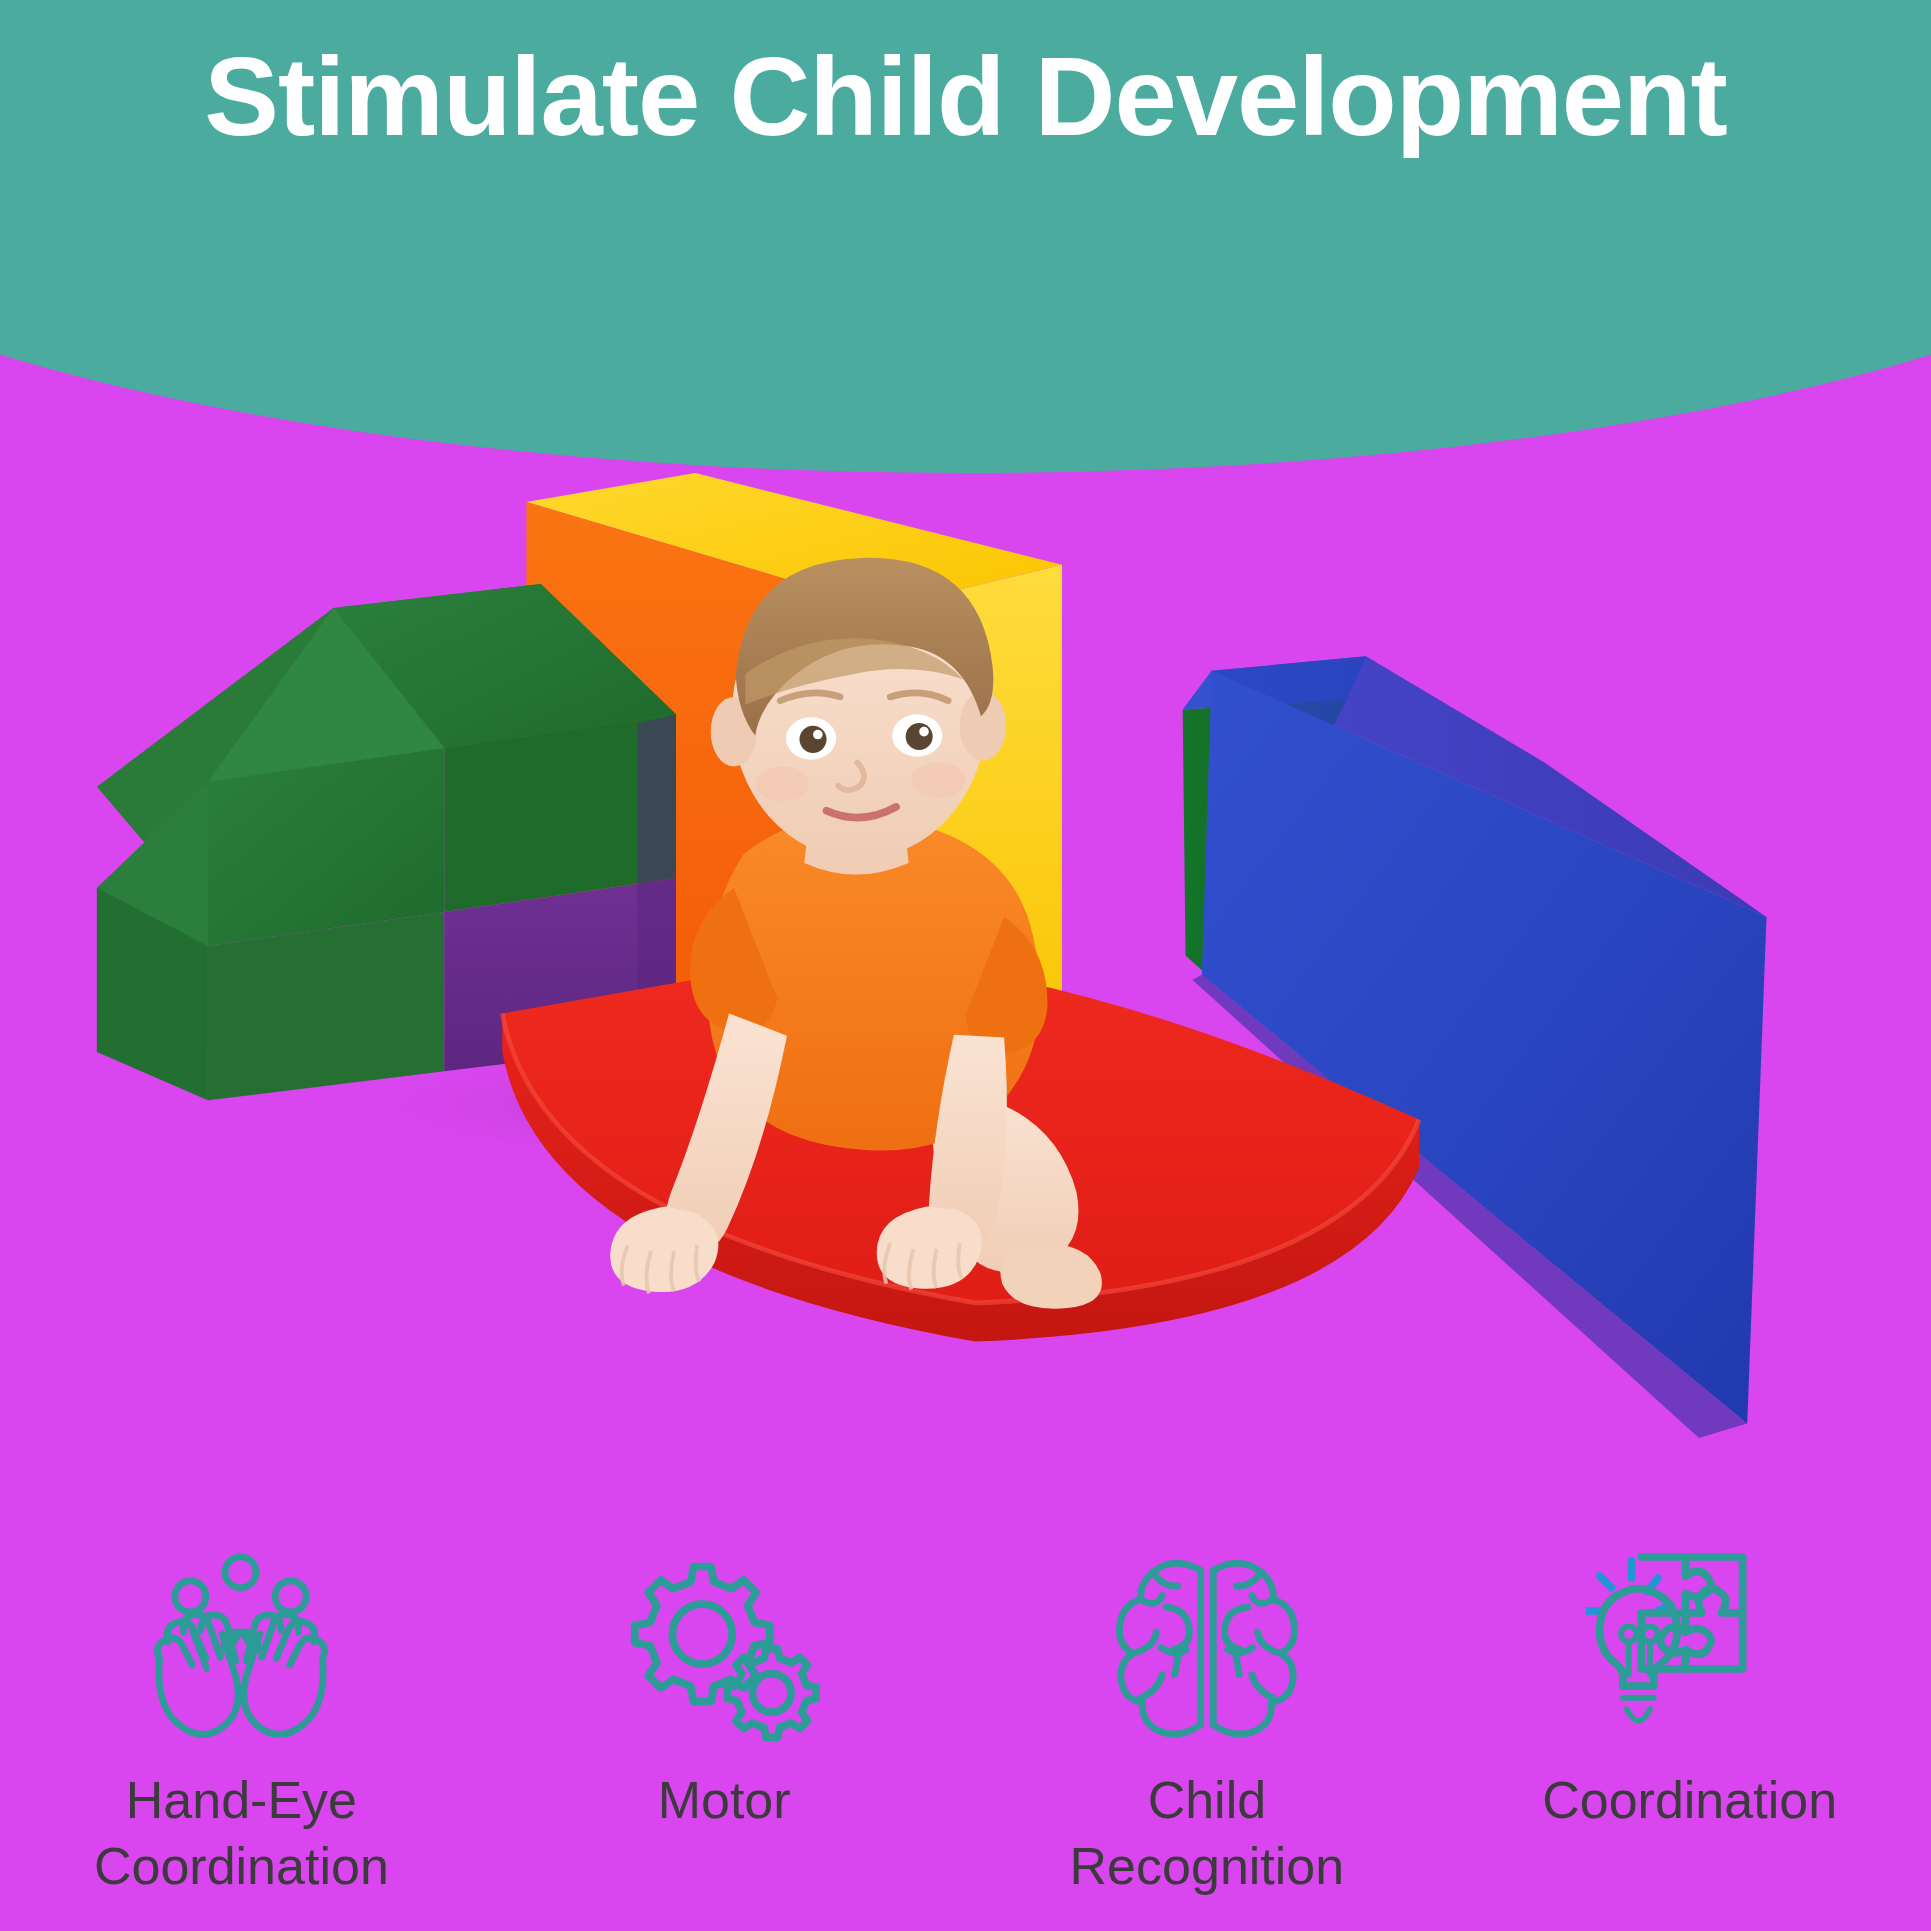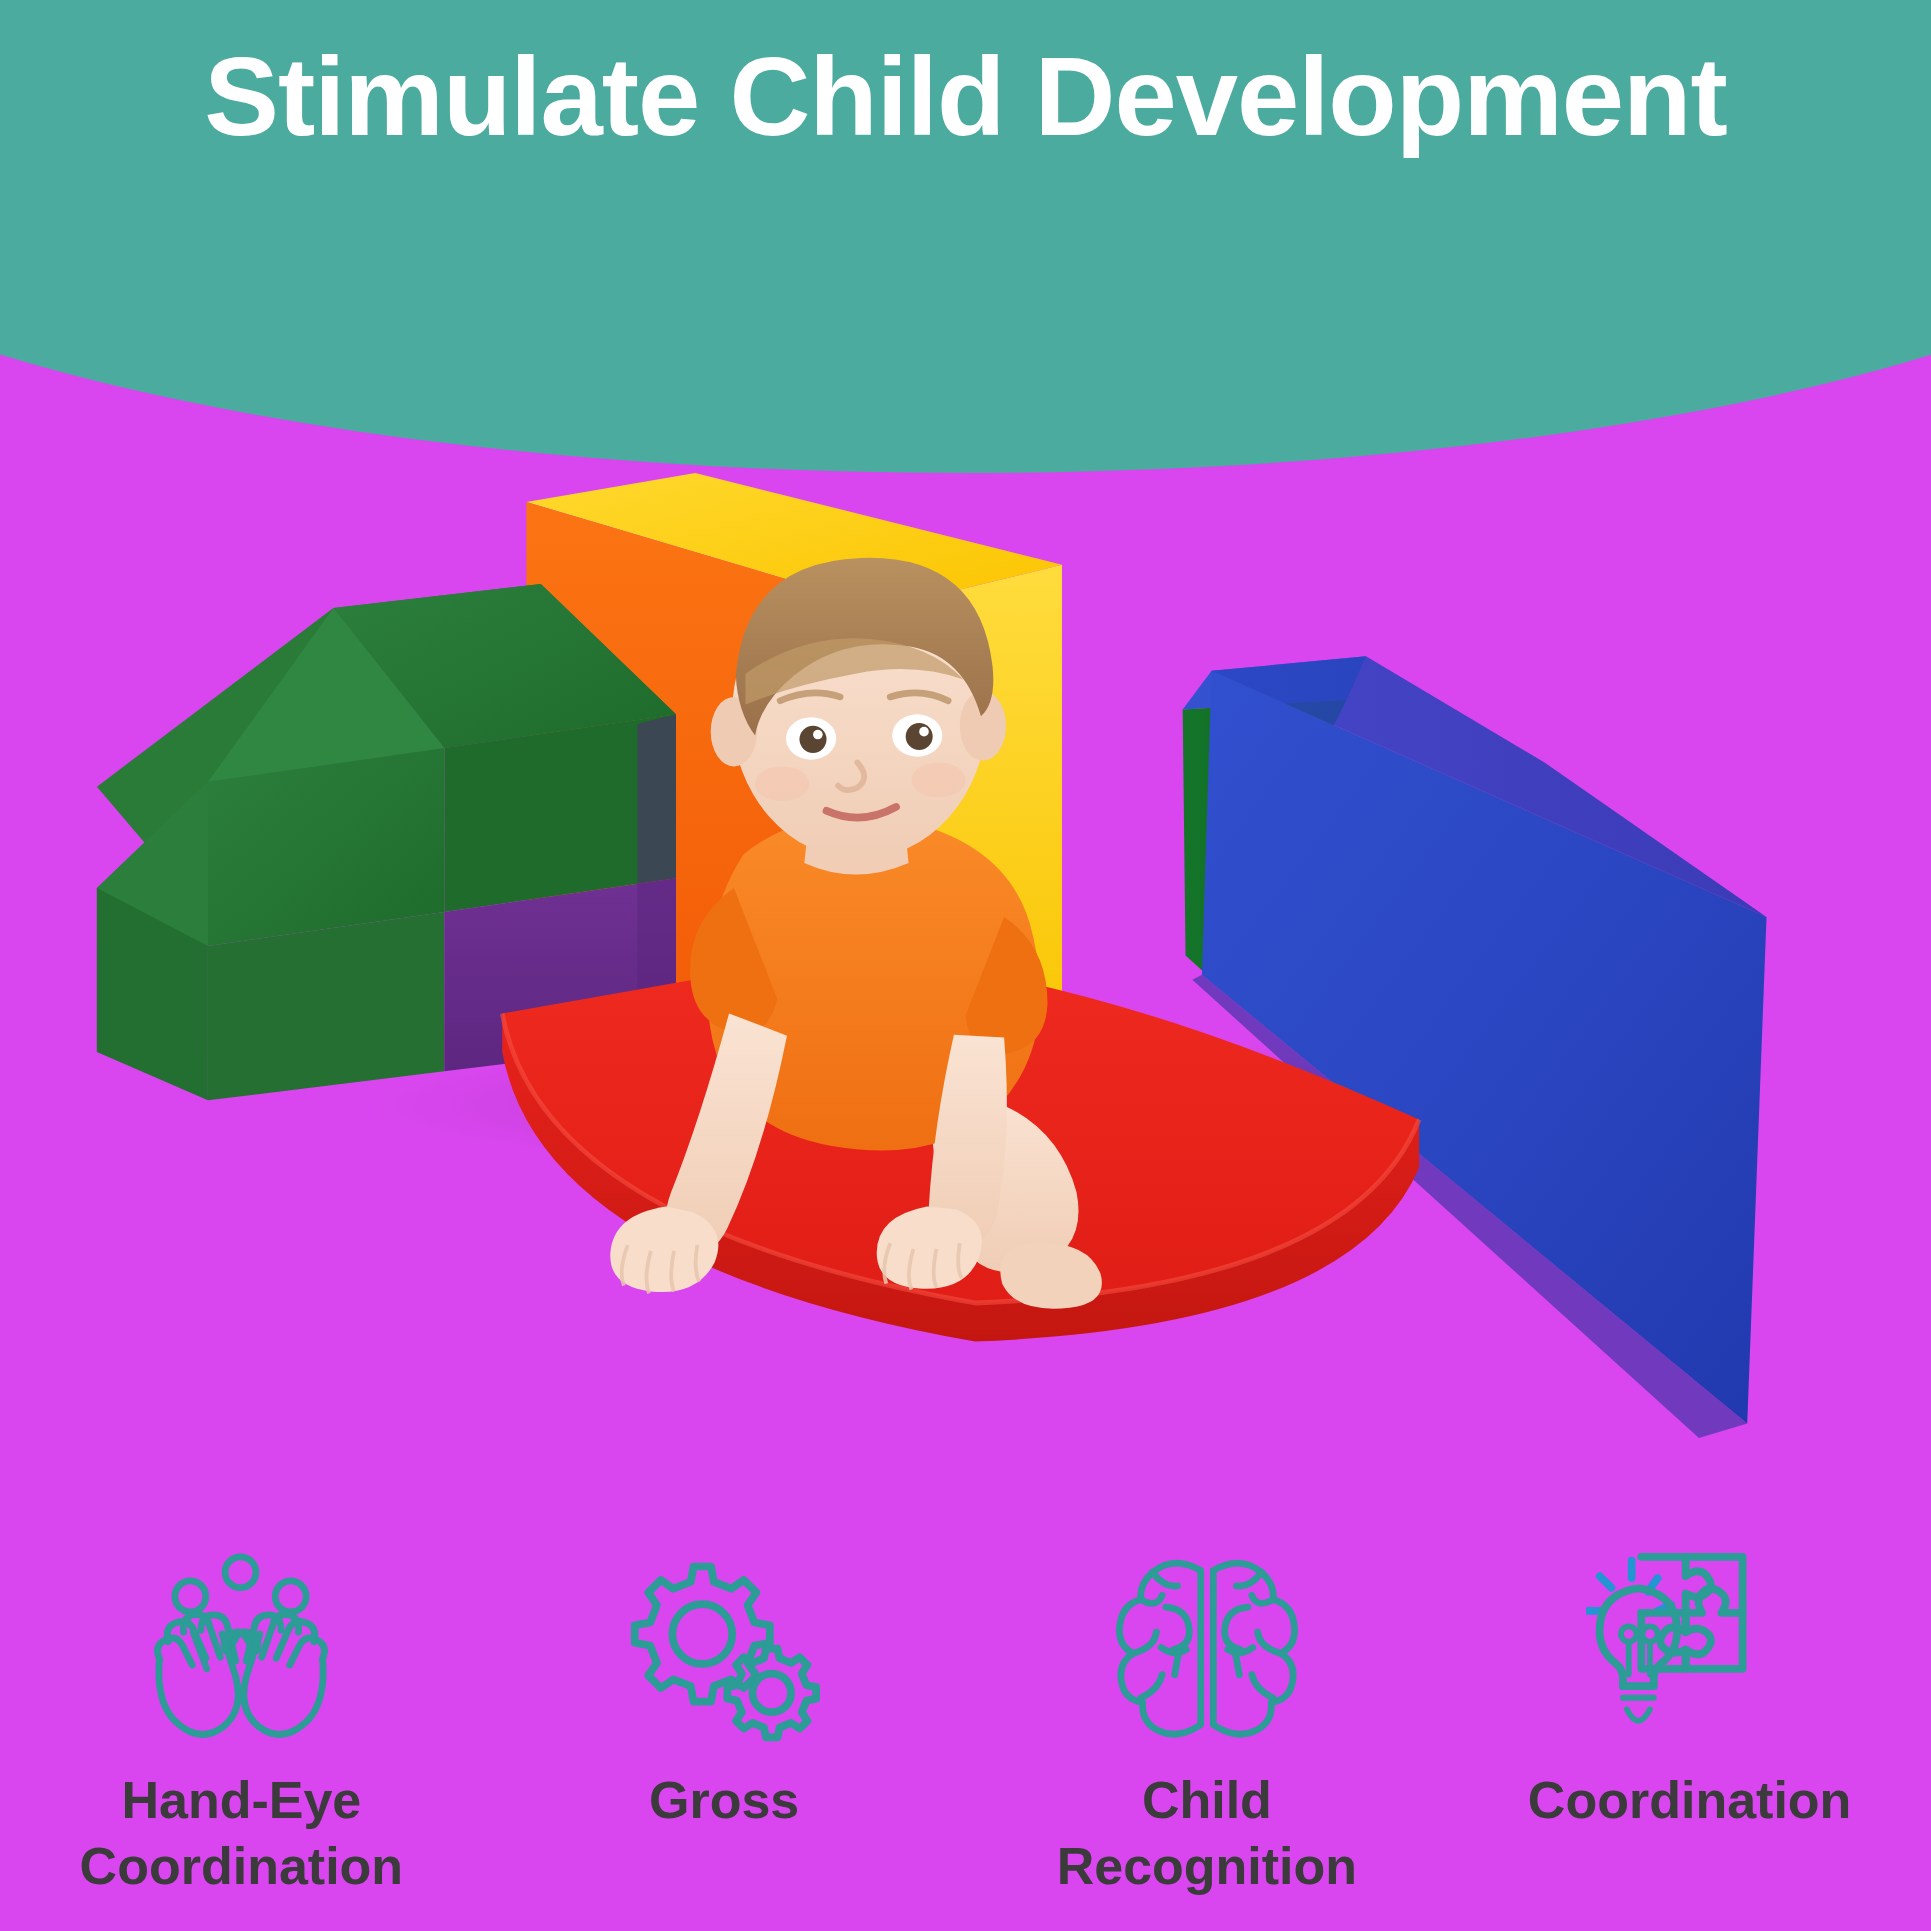--- a/index.html
+++ b/index.html
@@ -14,21 +14,21 @@
   .subtitle{font-size:62px;font-weight:400;color:#ffffff;line-height:1.17;margin-top:41px;}
   .subtitle span{display:block;}
 
   
   .stage{position:absolute;left:0;top:473px;width:1931px;height:1023px;}
 
   
   .features{position:absolute;left:0;top:1545px;width:1931px;display:flex;}
   .feature{flex:1;display:flex;flex-direction:column;align-items:center;}
   .feature-icon{height:208px;display:flex;align-items:center;justify-content:center;}
-  .feature-label{margin-top:13.5px;text-align:center;font-size:52px;line-height:1.28;color:#3b3b3b;font-weight:700;}
+  .feature-label{margin-top:13.5px;text-align:center;font-size:52px;line-height:1.28;color:#3b3b3b;font-weight:400;}
   .feature-label span{display:block;}
 </style>
 </head>
 <body>
 
 <div class="page">
 
   <div class="header-wrap">
     <div class="header-shape"></div>
     <div class="header-text">
@@ -253,21 +253,21 @@
             <path d="M -9 -66 L 9 -66 L 12 -50 L 30 -43 L 43 -52 L 56 -39 L 47 -26 L 54 -8 L 70 -5 L 70 13 L 54 16 L 47 34 L 56 47 L 43 60 L 30 51 L 12 58 L 9 74 L -9 74 L -12 58 L -30 51 L -43 60 L -56 47 L -47 34 L -54 16 L -70 13 L -70 -5 L -54 -8 L -47 -26 L -56 -39 L -43 -52 L -30 -43 L -12 -50 Z"></path>
             <circle cx="0" cy="4" r="31"></circle>
           </g>
           <g transform="translate(157,143)">
             <path d="M -6 -44 L 6 -44 L 8 -34 L 20 -29 L 29 -35 L 37 -27 L 31 -18 L 36 -6 L 46 -4 L 46 8 L 36 10 L 31 22 L 37 31 L 29 39 L 20 33 L 8 38 L 6 48 L -6 48 L -8 38 L -20 33 L -29 39 L -37 31 L -31 22 L -36 10 L -46 8 L -46 -4 L -36 -6 L -31 -18 L -37 -27 L -29 -35 L -20 -29 L -8 -34 Z"></path>
             <circle cx="0" cy="2" r="20"></circle>
           </g>
         </svg>
       </div>
       <div class="feature-label">
-        <span>Gross</span>
+        <span>Motor</span>
       </div>
     </div>
 
     <div class="feature">
       <div class="feature-icon">
         <svg width="208" height="193" viewBox="0 0 215 200" fill="none" stroke="#2b9c96" stroke-width="7" stroke-linecap="round" stroke-linejoin="round">
           <g>
             <path d="M 101 18 q -28 -16 -50 2 q -14 13 -12 28 q -20 6 -22 28 q -2 20 14 28 q -16 10 -12 30 q 3 18 22 21 q -2 20 16 29 q 20 10 44 -6 L 101 18 Z" fill="none"></path>
             <path d="M 51 20 q 12 16 26 14"></path>
             <path d="M 39 48 q 16 10 22 -4"></path>

